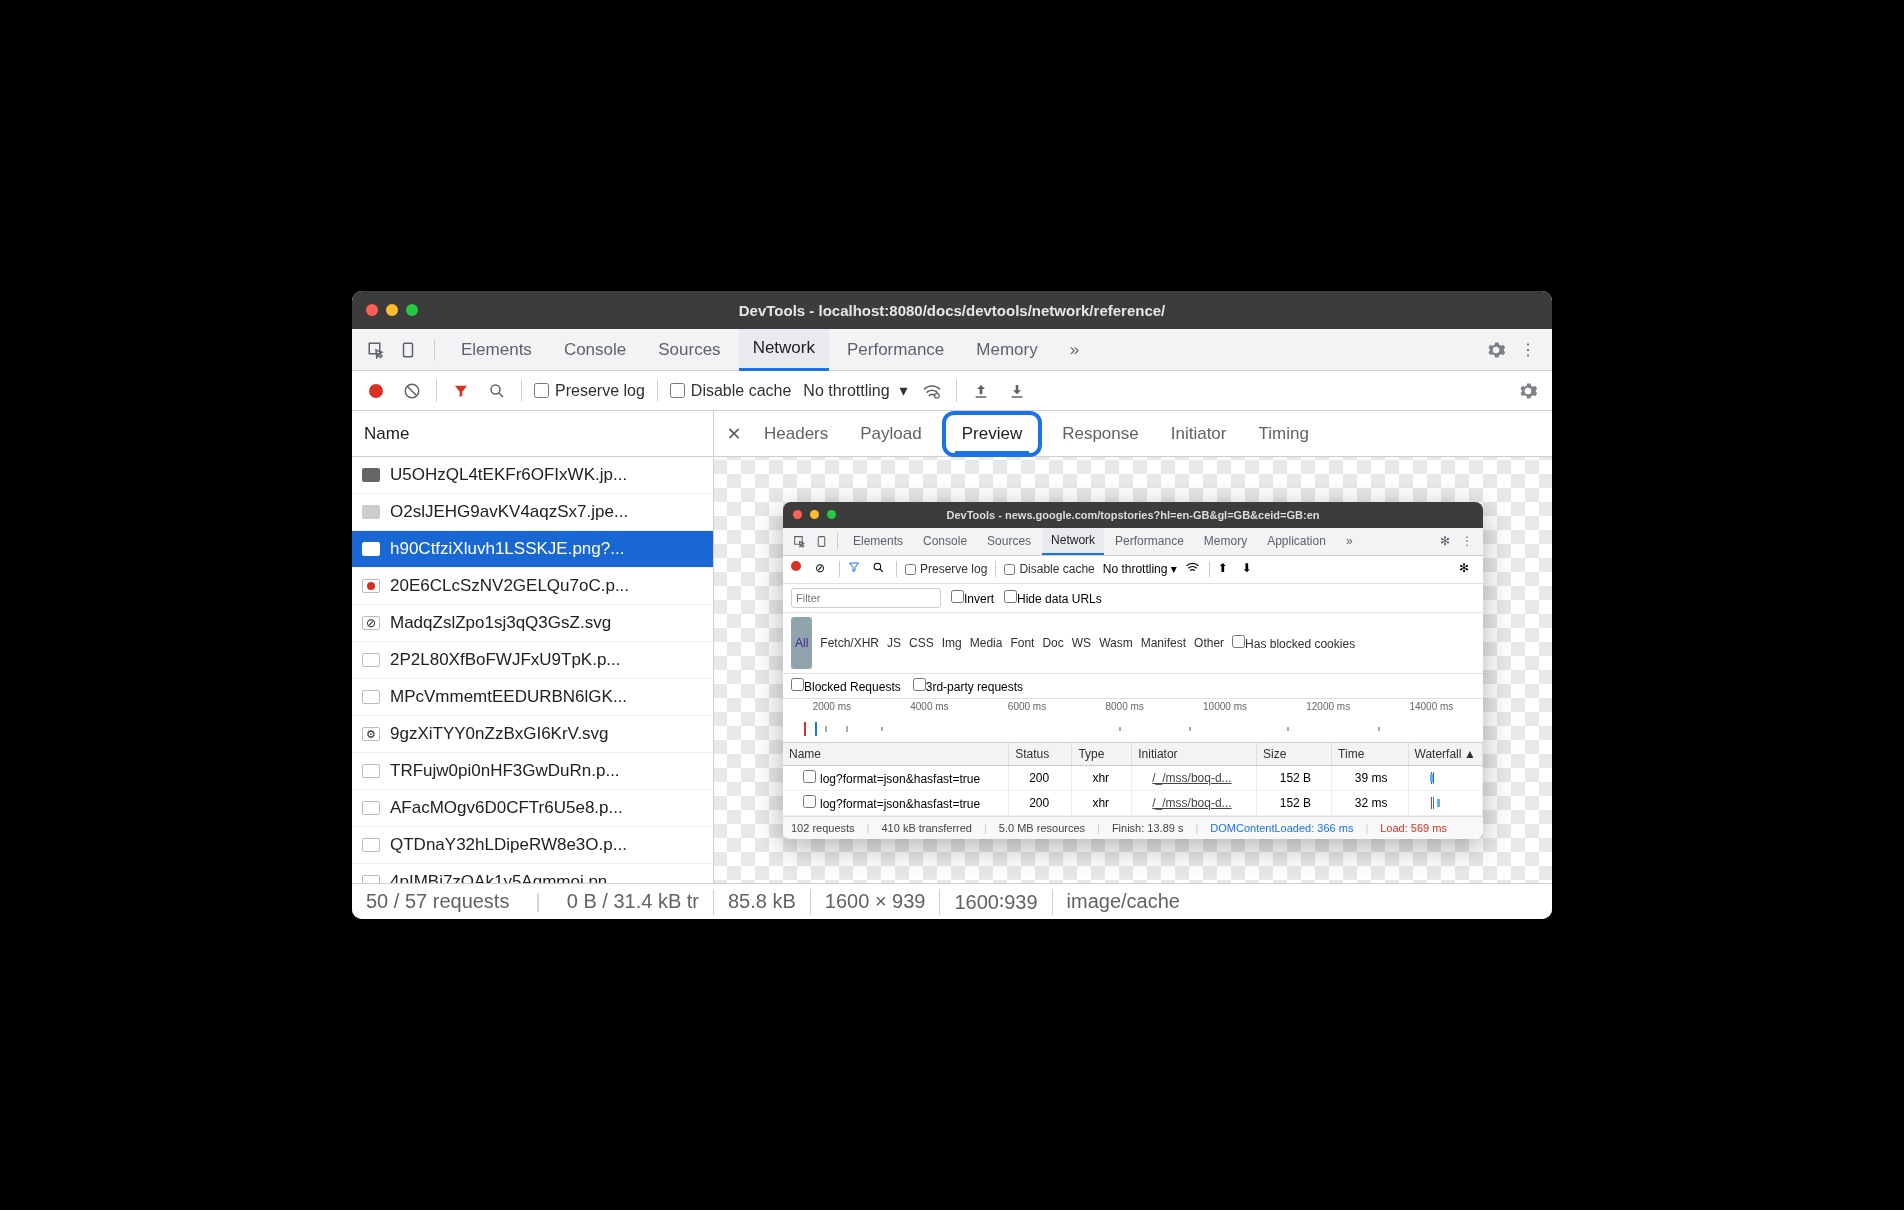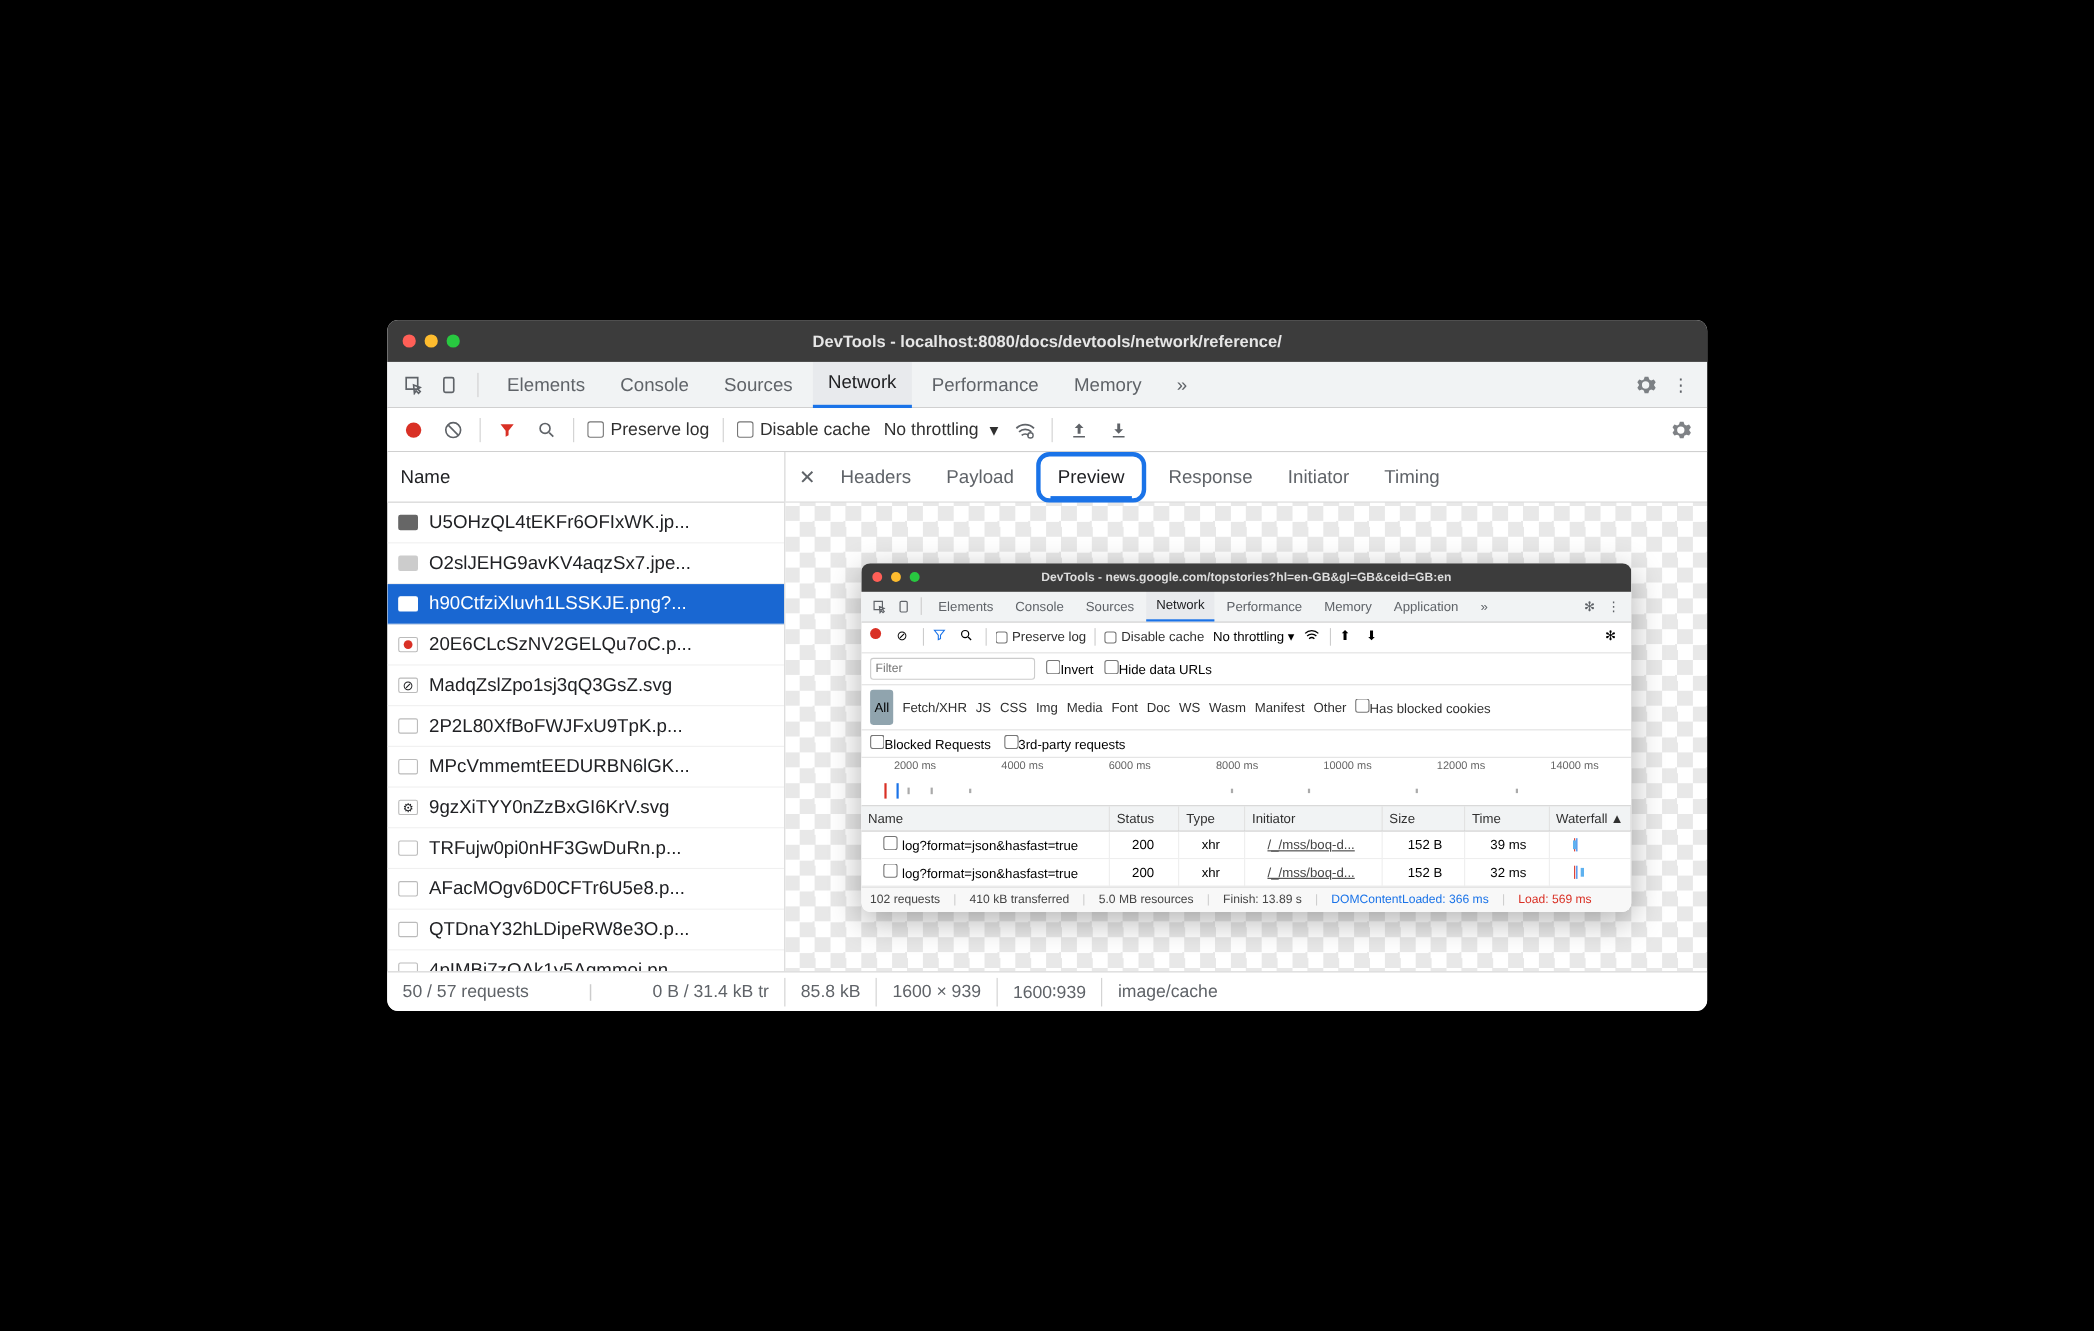--- a/index.html
+++ b/index.html
@@ -56,36 +56,36 @@
 .inner-tabbar .icon-btn { width: 20px; height: 20px; font-size: 12px; color: #5f6368; display: flex; align-items: center; justify-content: center; }
 .inner-toolbar { height: 28px; border-bottom: 1px solid #e0e0e0; display: flex; align-items: center; padding: 0 8px; gap: 8px; font-size: 12px; }
 .inner-toolbar .rec { width: 10px; height: 10px; }
 .inner-toolbar .ico { width: 16px; height: 16px; font-size: 12px; }
 .inner-toolbar .ichk { display: flex; align-items: center; gap: 4px; font-size: 12px; color: #303030; }
 .inner-toolbar .ichk input { width: 11px; height: 11px; }
 .inner-filter { padding: 4px 8px; display: flex; align-items: center; gap: 10px; font-size: 12px; border-bottom: 1px solid #e0e0e0; }
 .inner-filter input[type=text] { width: 150px; height: 20px; border: 1px solid #ccc; border-radius: 3px; padding: 0 4px; font-size: 11px; }
 .inner-types { padding: 4px 8px; display: flex; flex-wrap: wrap; gap: 8px; font-size: 12px; color: #303030; border-bottom: 1px solid #e0e0e0; align-items: center; }
 .inner-types .ftype { cursor: pointer; }
-.inner-types .ftype.active { background: #90a4ae; color: #000000; padding: 9px 4px; border-radius: 3px; }
+.inner-types .ftype.active { background: #90a4ae; color: #4c1d95; padding: 19px 4px; border-radius: 3px; }
 .inner-blocked { padding: 4px 8px; display: flex; gap: 12px; font-size: 12px; border-bottom: 1px solid #e0e0e0; }
 .timeline { height: 44px; border-bottom: 1px solid #d0d0d0; position: relative; background: #fff; }
 .timeline .ticks { display: flex; justify-content: space-around; font-size: 10px; color: #666; padding: 2px 0; }
 .timeline .marks { position: absolute; bottom: 4px; left: 0; right: 0; height: 18px; }
 .timeline .mark { position: absolute; width: 2px; height: 14px; top: 2px; }
 .nettable { width: 100%; font-size: 12px; border-collapse: collapse; }
 .nettable th { text-align: left; padding: 4px 6px; background: #f1f3f4; border-bottom: 1px solid #ccc; border-right: 1px solid #e0e0e0; font-weight: 400; color: #303030; }
 .nettable td { padding: 4px 20px; border-bottom: 1px solid #eee; border-right: 1px solid #eee; }
 .nettable td.init { text-decoration: underline; color: #444; }
 .nettable td.num { text-align: right; }
 .inner-status { display: flex; gap: 12px; padding: 5px 8px; font-size: 11px; background: #f8f8f8; border-top: 1px solid #ddd; color: #444; }
 .inner-status .blue { color: #1a73e8; }
 .inner-status .red { color: #d93025; }
 .footer { height: 36px; border-top: 1px solid #d0d0d0; display: flex; align-items: center; background: #fff; }
-.footer .cell { padding: 0 14px; font-size: 16px; color: #5f6368; border-right: 1px solid #d0d0d0; height: 26px; display: flex; align-items: center; }
+.footer .cell { padding: 0 14px; font-size: 20px; color: #5f6368; border-right: 1px solid #d0d0d0; height: 26px; display: flex; align-items: center; }
 .footer .cell.first { width: 362px; display: flex; justify-content: space-between; }
 svg { display: block; }
 .gear-svg { width: 20px; height: 20px; }
 </style>
 </head>
 <body>
 
 <div class="window">
 
   <div class="titlebar">

